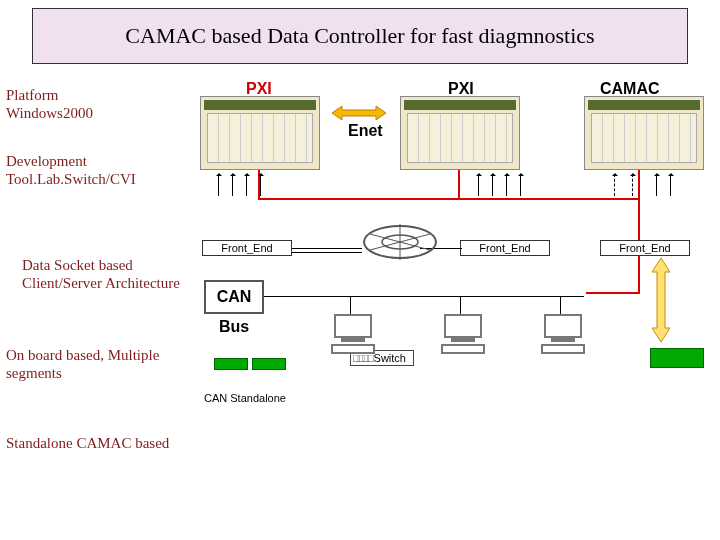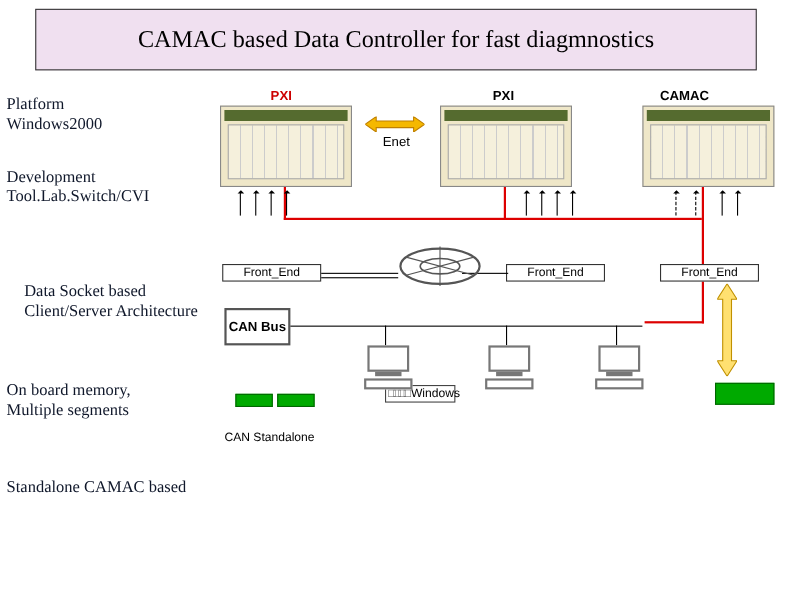--- a/index.html
+++ b/index.html
@@ -1,37 +1,37 @@
 <!DOCTYPE html>
 <html><head>
 <meta charset="utf-8">
 <style>
   * { box-sizing: border-box; margin: 0; padding: 0; }
   body { width: 720px; height: 540px; background: #fff; font-family: "Times New Roman", serif; position: relative; overflow: hidden; }
   .title-bar { position: absolute; top: 8px; left: 32px; right: 32px; height: 56px; background: #f0e0f0; border: 1px solid #333; display: flex; align-items: center; justify-content: center; text-align: center; font-size: 22px; line-height: 1.15; }
-  .bullet { position: absolute; font-size: 15px; line-height: 1.2; color: #0f172a; }
+  .bullet { position: absolute; font-size: 15px; line-height: 1.2; color: #7f1d1d; }
   .b1 { top: 86px; left: 6px; width: 130px; }
   .b2 { top: 152px; left: 6px; width: 200px; }
   .b3 { top: 256px; left: 22px; width: 160px; }
   .b4 { top: 346px; left: 6px; width: 160px; }
   .b5 { top: 434px; left: 6px; width: 220px; }
   .diagram { position: absolute; top: 80px; left: 200px; width: 510px; height: 370px; }
-  .lbl { position: absolute; font-family: Arial, sans-serif; font-size: 12px; font-weight: bold; color: #000; }
+  .lbl { position: absolute; font-family: Arial, sans-serif; font-size: 16px; font-weight: bold; color: #000; }
   .lbl-red { color: #c00; }
   .scope { position: absolute; width: 120px; height: 74px; background: #efe7c8; border: 1px solid #888; }
   .scope::before { content:""; position:absolute; top:3px; left:3px; right:3px; height:10px; background:#556b2f; }
   .scope .scr { position:absolute; left:6px; right:6px; top:16px; bottom:6px; background:repeating-linear-gradient(to right, #f5f0dc 0, #f5f0dc 10px, #ccc 10px, #ccc 11px), repeating-linear-gradient(to bottom, transparent 0, transparent 10px, #ccc 10px, #ccc 11px); border:1px solid #aaa; }
   .enet-arrow { position:absolute; width:54px; height:14px; }
   .enet-arrow svg { width:100%; height:100%; }
   .fe-box { position:absolute; width:90px; height:16px; background:#fff; border:1px solid #333; font-family:Arial,sans-serif; font-size:11px; text-align:center; line-height:14px; }
   .arr-up { position:absolute; width:60px; height:24px; }
   .arr-up span { position:absolute; bottom:0; width:0; height:22px; border-left:1px solid #000; }
   .arr-up span::before { content:""; position:absolute; top:-4px; left:-3px; border:3px solid transparent; border-bottom-color:#000; }
   .torus { position:absolute; width:80px; height:44px; }
-  .canbus { position:absolute; width:60px; height:34px; background:#fff; border:2px solid #555; font-family:Arial,sans-serif; font-size:12px; font-weight:bold; text-align:center; line-height:30px; }
+  .canbus { position:absolute; width:60px; height:34px; background:#fff; border:2px solid #555; font-family:Arial,sans-serif; font-size:16px; font-weight:bold; text-align:center; line-height:30px; }
   .cancontroller { position:absolute; font-family:Arial,sans-serif; font-size:11px; color:#000; }
   .greenbox { position:absolute; width:34px; height:12px; background:#0a0; border:1px solid #060; }
   .greenbox.big { width:54px; height:20px; }
   .switch { position:absolute; width:64px; height:16px; background:#fff; border:1px solid #444; font-family:Arial,sans-serif; font-size:11px; line-height:14px; padding-left:2px; }
   .switch::before { content:"□□□□"; letter-spacing:-2px; margin-right:2px; color:#555; }
   .pc { position:absolute; width:54px; height:44px; }
   .pc .mon { width:38px; height:24px; border:2px solid #777; background:#fff; margin:0 auto; }
   .pc .base { width:24px; height:4px; background:#777; margin:0 auto; }
   .pc .tower { width:44px; height:10px; border:2px solid #777; margin:2px auto 0; background:#fff; }
   .redline { position:absolute; background:#d00; }
@@ -41,21 +41,21 @@
 </head>
 <body>
 
 <div class="title-bar">
   <span>CAMAC based Data Controller for fast diagmnostics</span>
 </div>
 
 <div class="bullet b1">Platform Windows2000</div>
 <div class="bullet b2">Development Tool.Lab.Switch/CVI</div>
 <div class="bullet b3">Data Socket based Client/Server Architecture</div>
-<div class="bullet b4">On board memory, Multiple segments</div>
+<div class="bullet b4">On board based, Multiple segments</div>
 <div class="bullet b5">Standalone CAMAC based</div>
 
 <div class="diagram">
 
   <span class="lbl lbl-red" style="top:0;left:46px">PXI</span>
   <span class="lbl" style="top:0;left:248px">PXI</span>
   <span class="lbl" style="top:0;left:400px">CAMAC</span>
 
   <div class="scope" style="top:16px;left:0">
       <div class="scr"></div>
@@ -65,21 +65,21 @@
     </div>
   <div class="scope" style="top:16px;left:384px">
       <div class="scr"></div>
     </div>
 
   <div class="enet-arrow" style="top:26px;left:132px">
     <svg viewBox="0 0 54 14">
         <polygon points="0,7 10,0 10,4 44,4 44,0 54,7 44,14 44,10 10,10 10,14" fill="#f5b800" stroke="#c08000"></polygon>
       </svg>
   </div>
-  <span class="lbl" style="top:42px;left:148px;font-weight:normal">Enet</span>
+  <span class="lbl" style="top:42px;left:148px;font-weight:bold">Enet</span>
 
   <div class="redline" style="top:90px;left:58px;width:2px;height:30px"></div>
   <div class="redline" style="top:118px;left:58px;width:380px;height:2px"></div>
   <div class="redline" style="top:90px;left:258px;width:2px;height:30px"></div>
   <div class="redline" style="top:90px;left:438px;width:2px;height:124px"></div>
   <div class="redline" style="top:212px;left:386px;width:54px;height:2px"></div>
 
   <div class="arr-up" style="top:92px;left:14px">
     <span style="left:4px"></span>
       <span style="left:18px"></span>
@@ -121,21 +121,21 @@
   <span class="tokamak-lbl" style="top:130px;left:184px"></span>
 
   <div class="canbus" style="top:200px;left:4px">CAN Bus</div>
   <span class="cancontroller" style="top:312px;left:4px">CAN Standalone</span>
 
   <div class="thinline" style="top:216px;left:64px;width:320px;height:1px"></div>
   <div class="thinline" style="top:216px;left:150px;width:1px;height:18px"></div>
   <div class="thinline" style="top:216px;left:260px;width:1px;height:18px"></div>
   <div class="thinline" style="top:216px;left:360px;width:1px;height:18px"></div>
 
-  <div class="switch" style="top:270px;left:150px"><span>Windows</span></div>
+  <div class="switch" style="top:270px;left:150px"><span>Switch</span></div>
 
   <div class="greenbox" style="top:278px;left:14px"></div>
   <div class="greenbox" style="top:278px;left:52px"></div>
   <div class="greenbox big" style="top:268px;left:450px"></div>
 
   <div class="pc" style="top:234px;left:126px">
       <div class="mon"></div>
       <div class="base"></div>
       <div class="tower"></div>
     </div>

